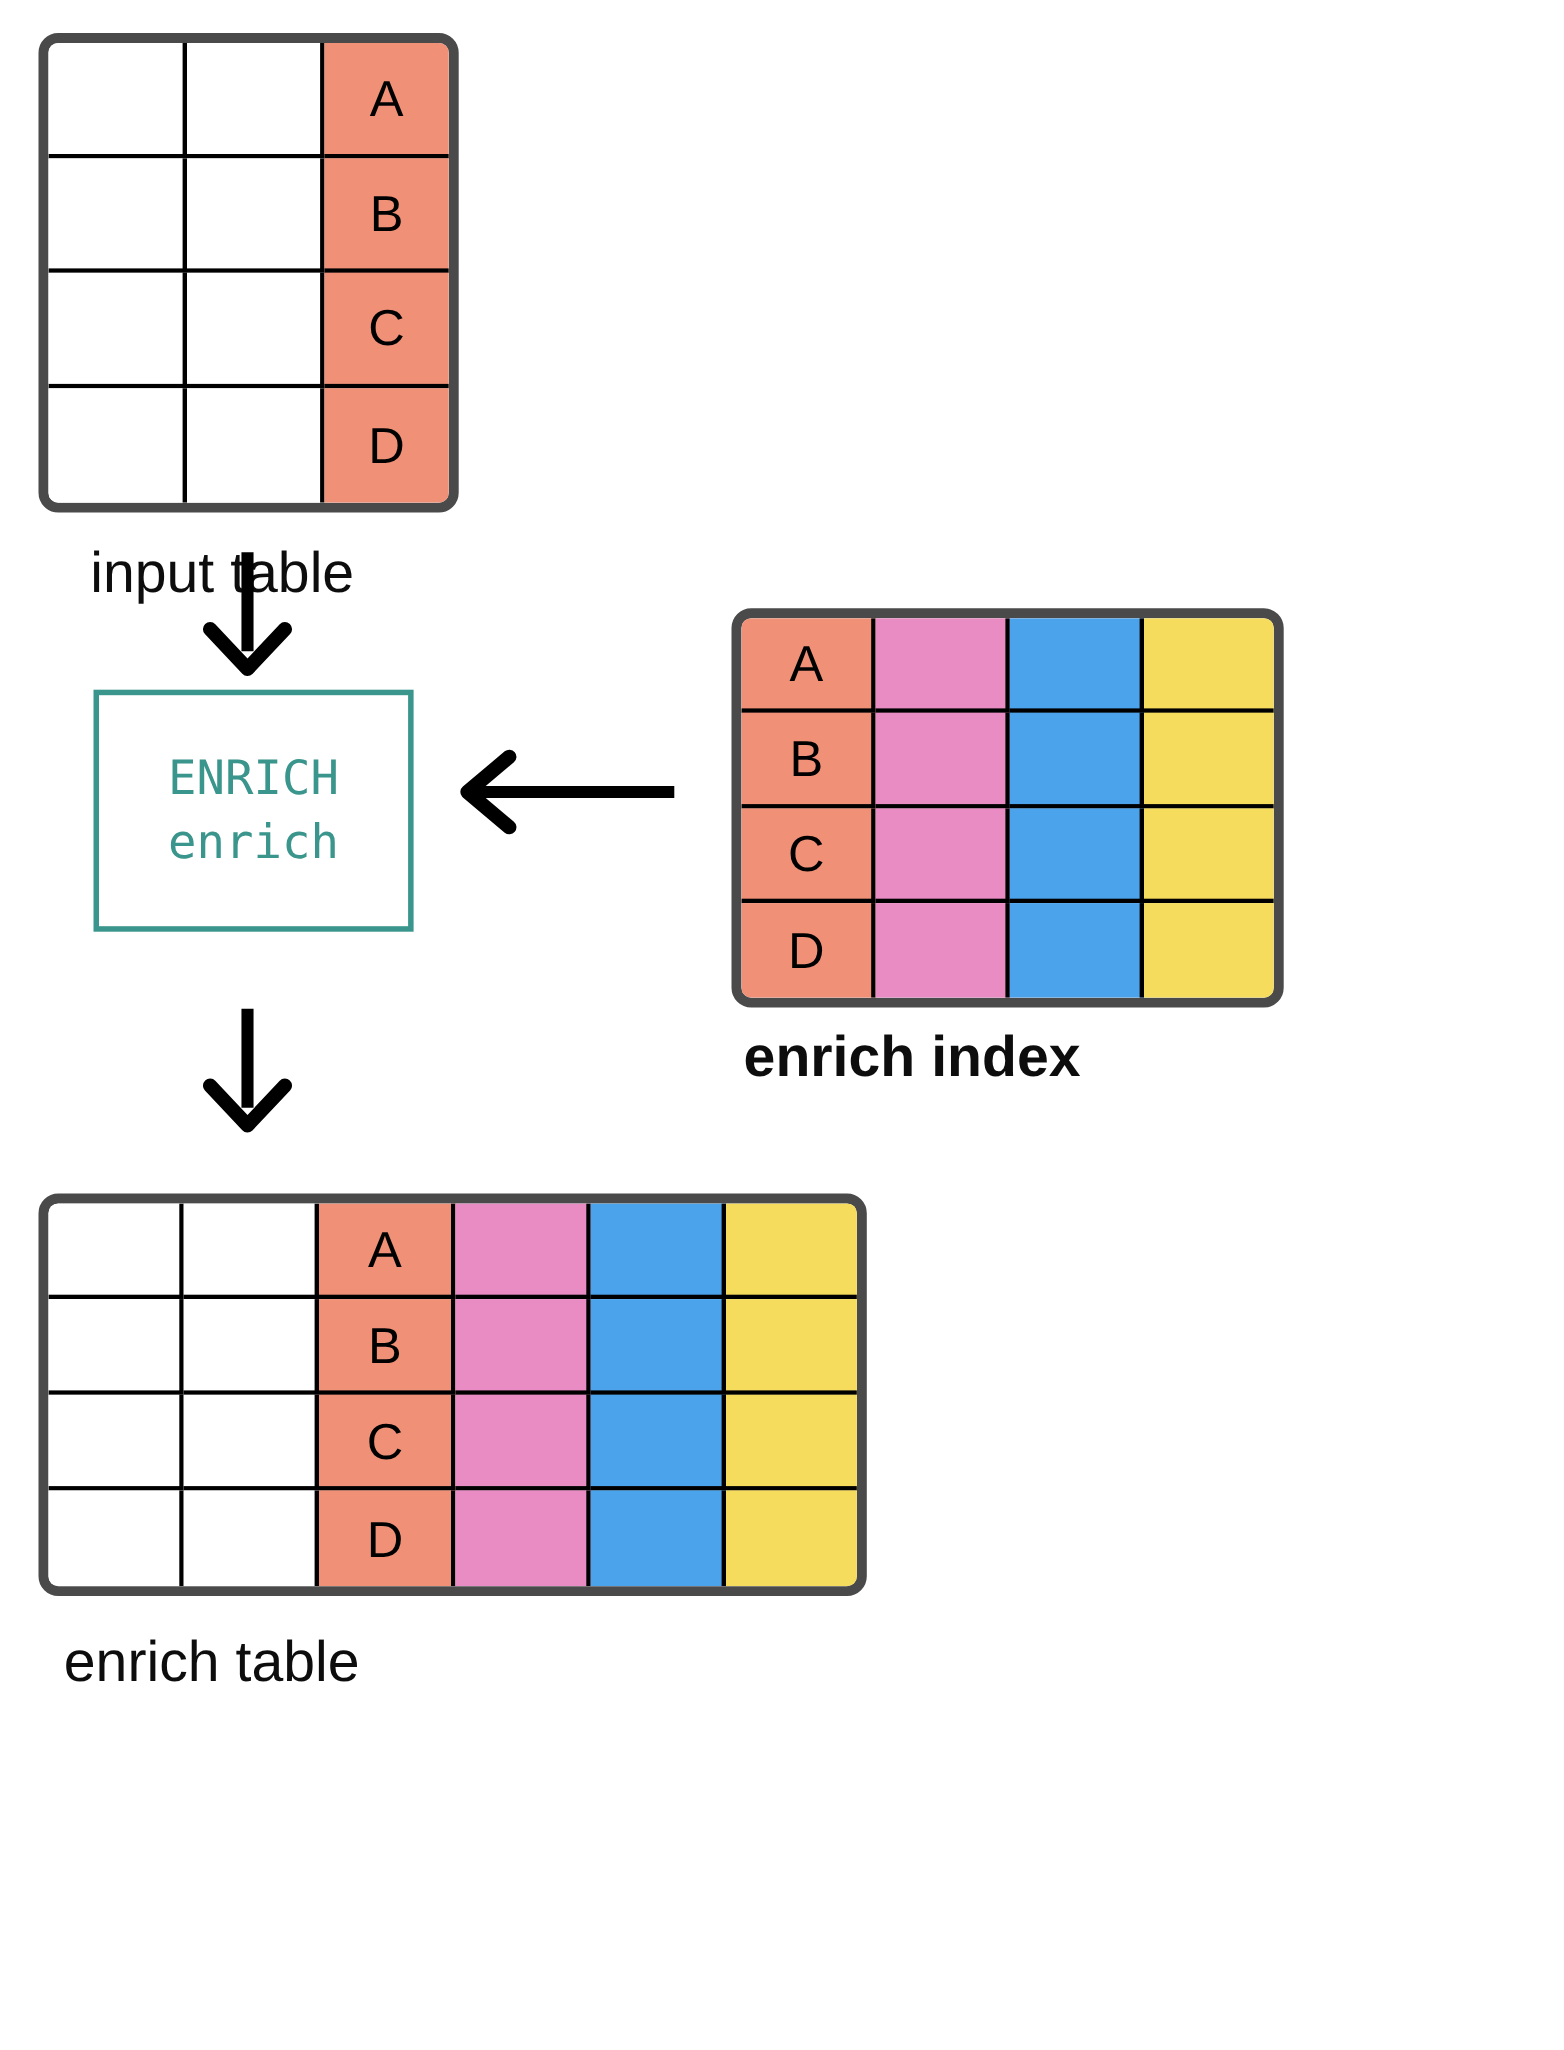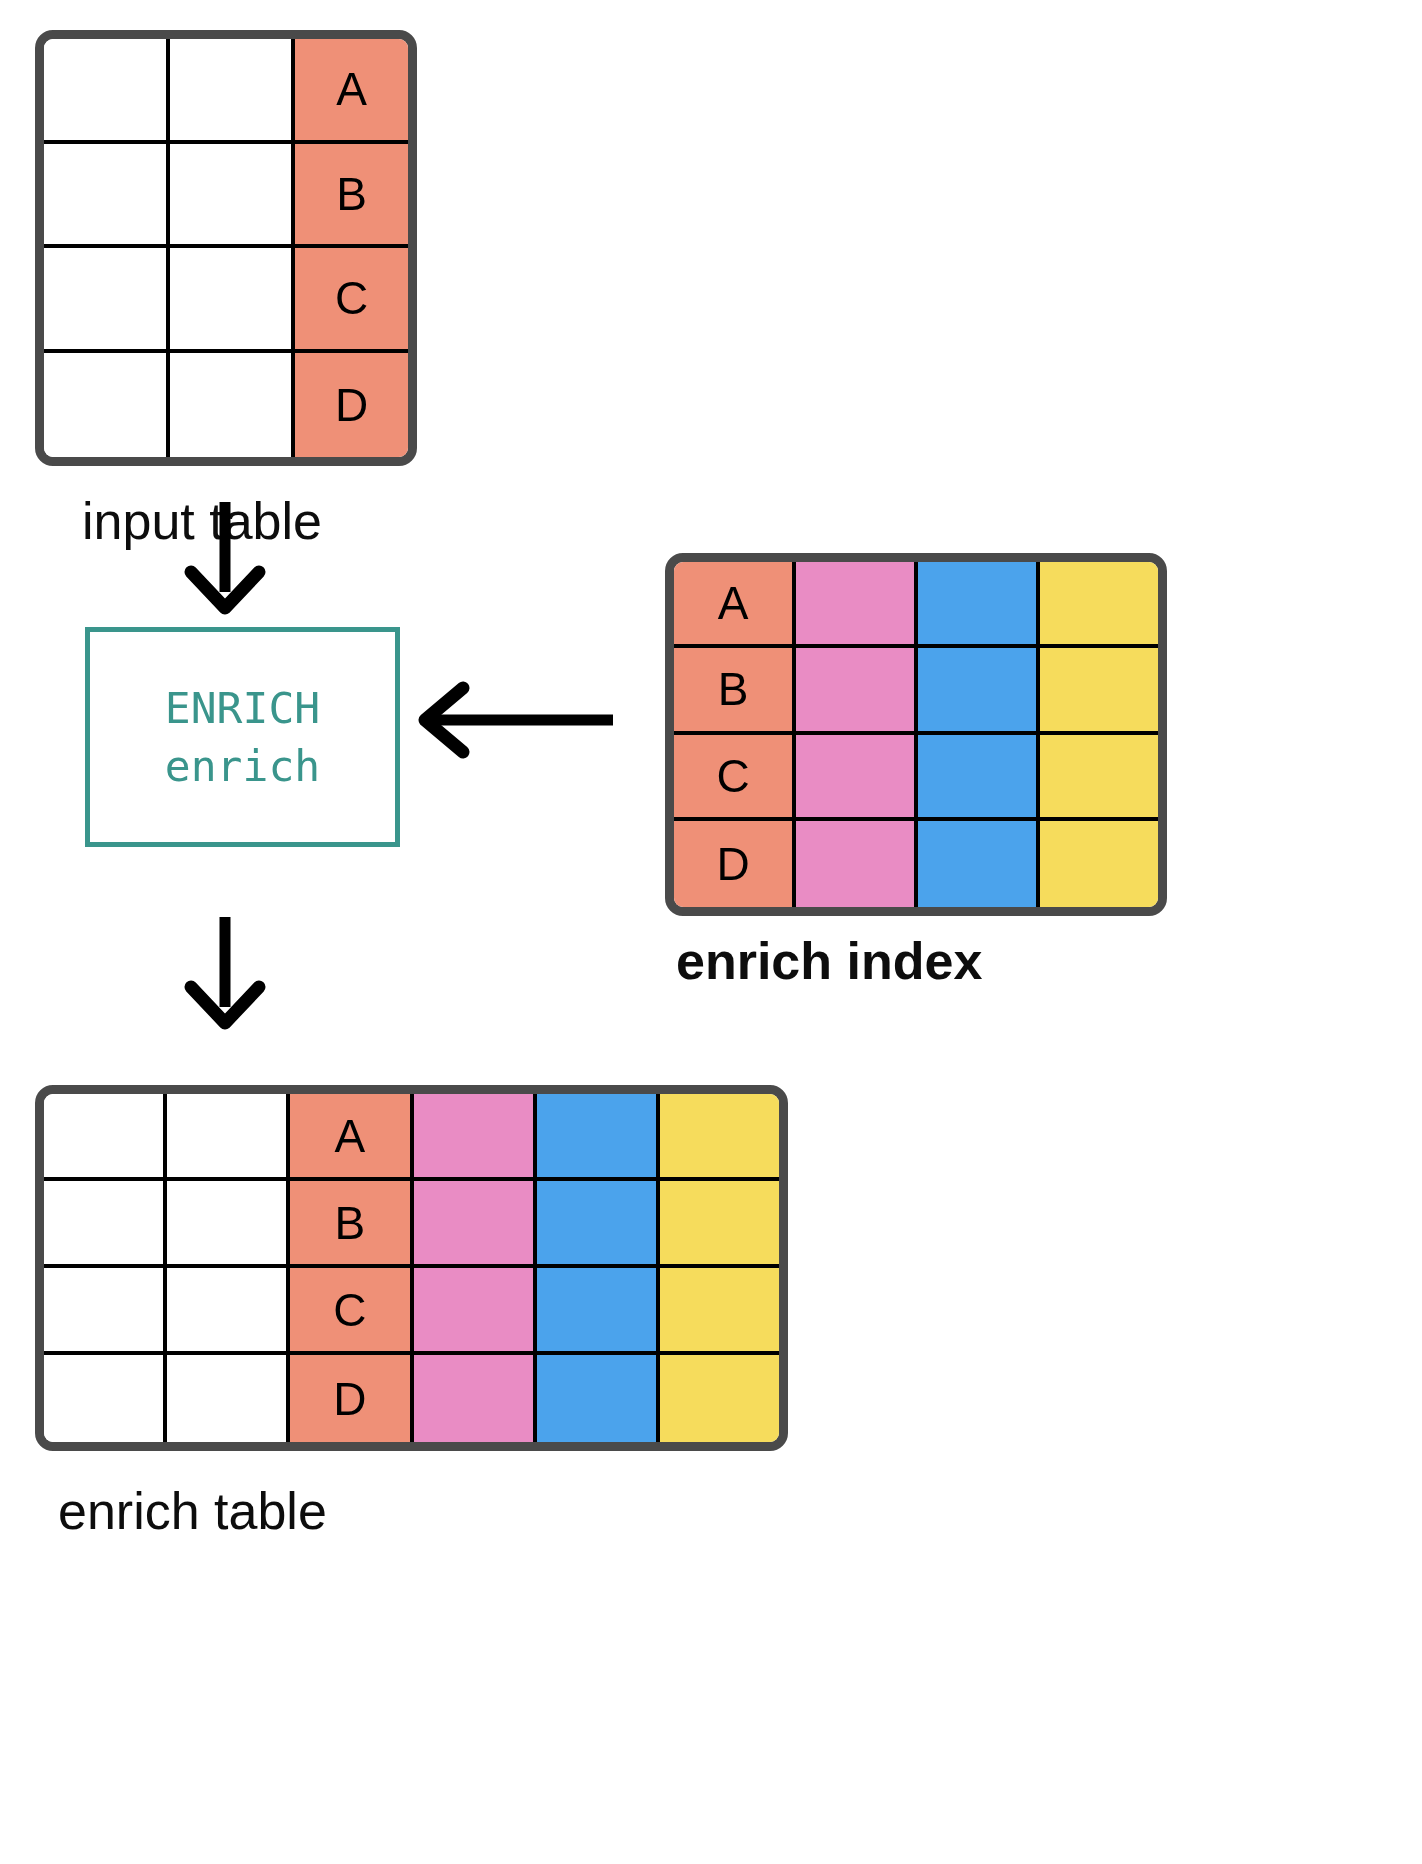--- a/index.html
+++ b/index.html
@@ -85,21 +85,21 @@
     white-space: nowrap;
   }
   #input-table-caption  { left: 58px;  top: 495px; margin-left: 24px; }
   #enrich-index-caption { left: 676px; top: 935px; font-weight: bold; }
   #output-table-caption { left: 58px;  top: 1485px; }
 
   
   #enrich-command-box {
     position: absolute;
     left: 85px; top: 627px;
-    width: 315px; height: 220px;
+    width: 291px; height: 220px;
     box-sizing: border-box;
     border: 5px solid #3a958c;
     background: #ffffff;
     display: flex;
     flex-direction: column;
     align-items: center;
     justify-content: center;
   }
   #enrich-command-box .cmd-line {
     font-family: "DejaVu Sans Mono", "Liberation Mono", monospace;

